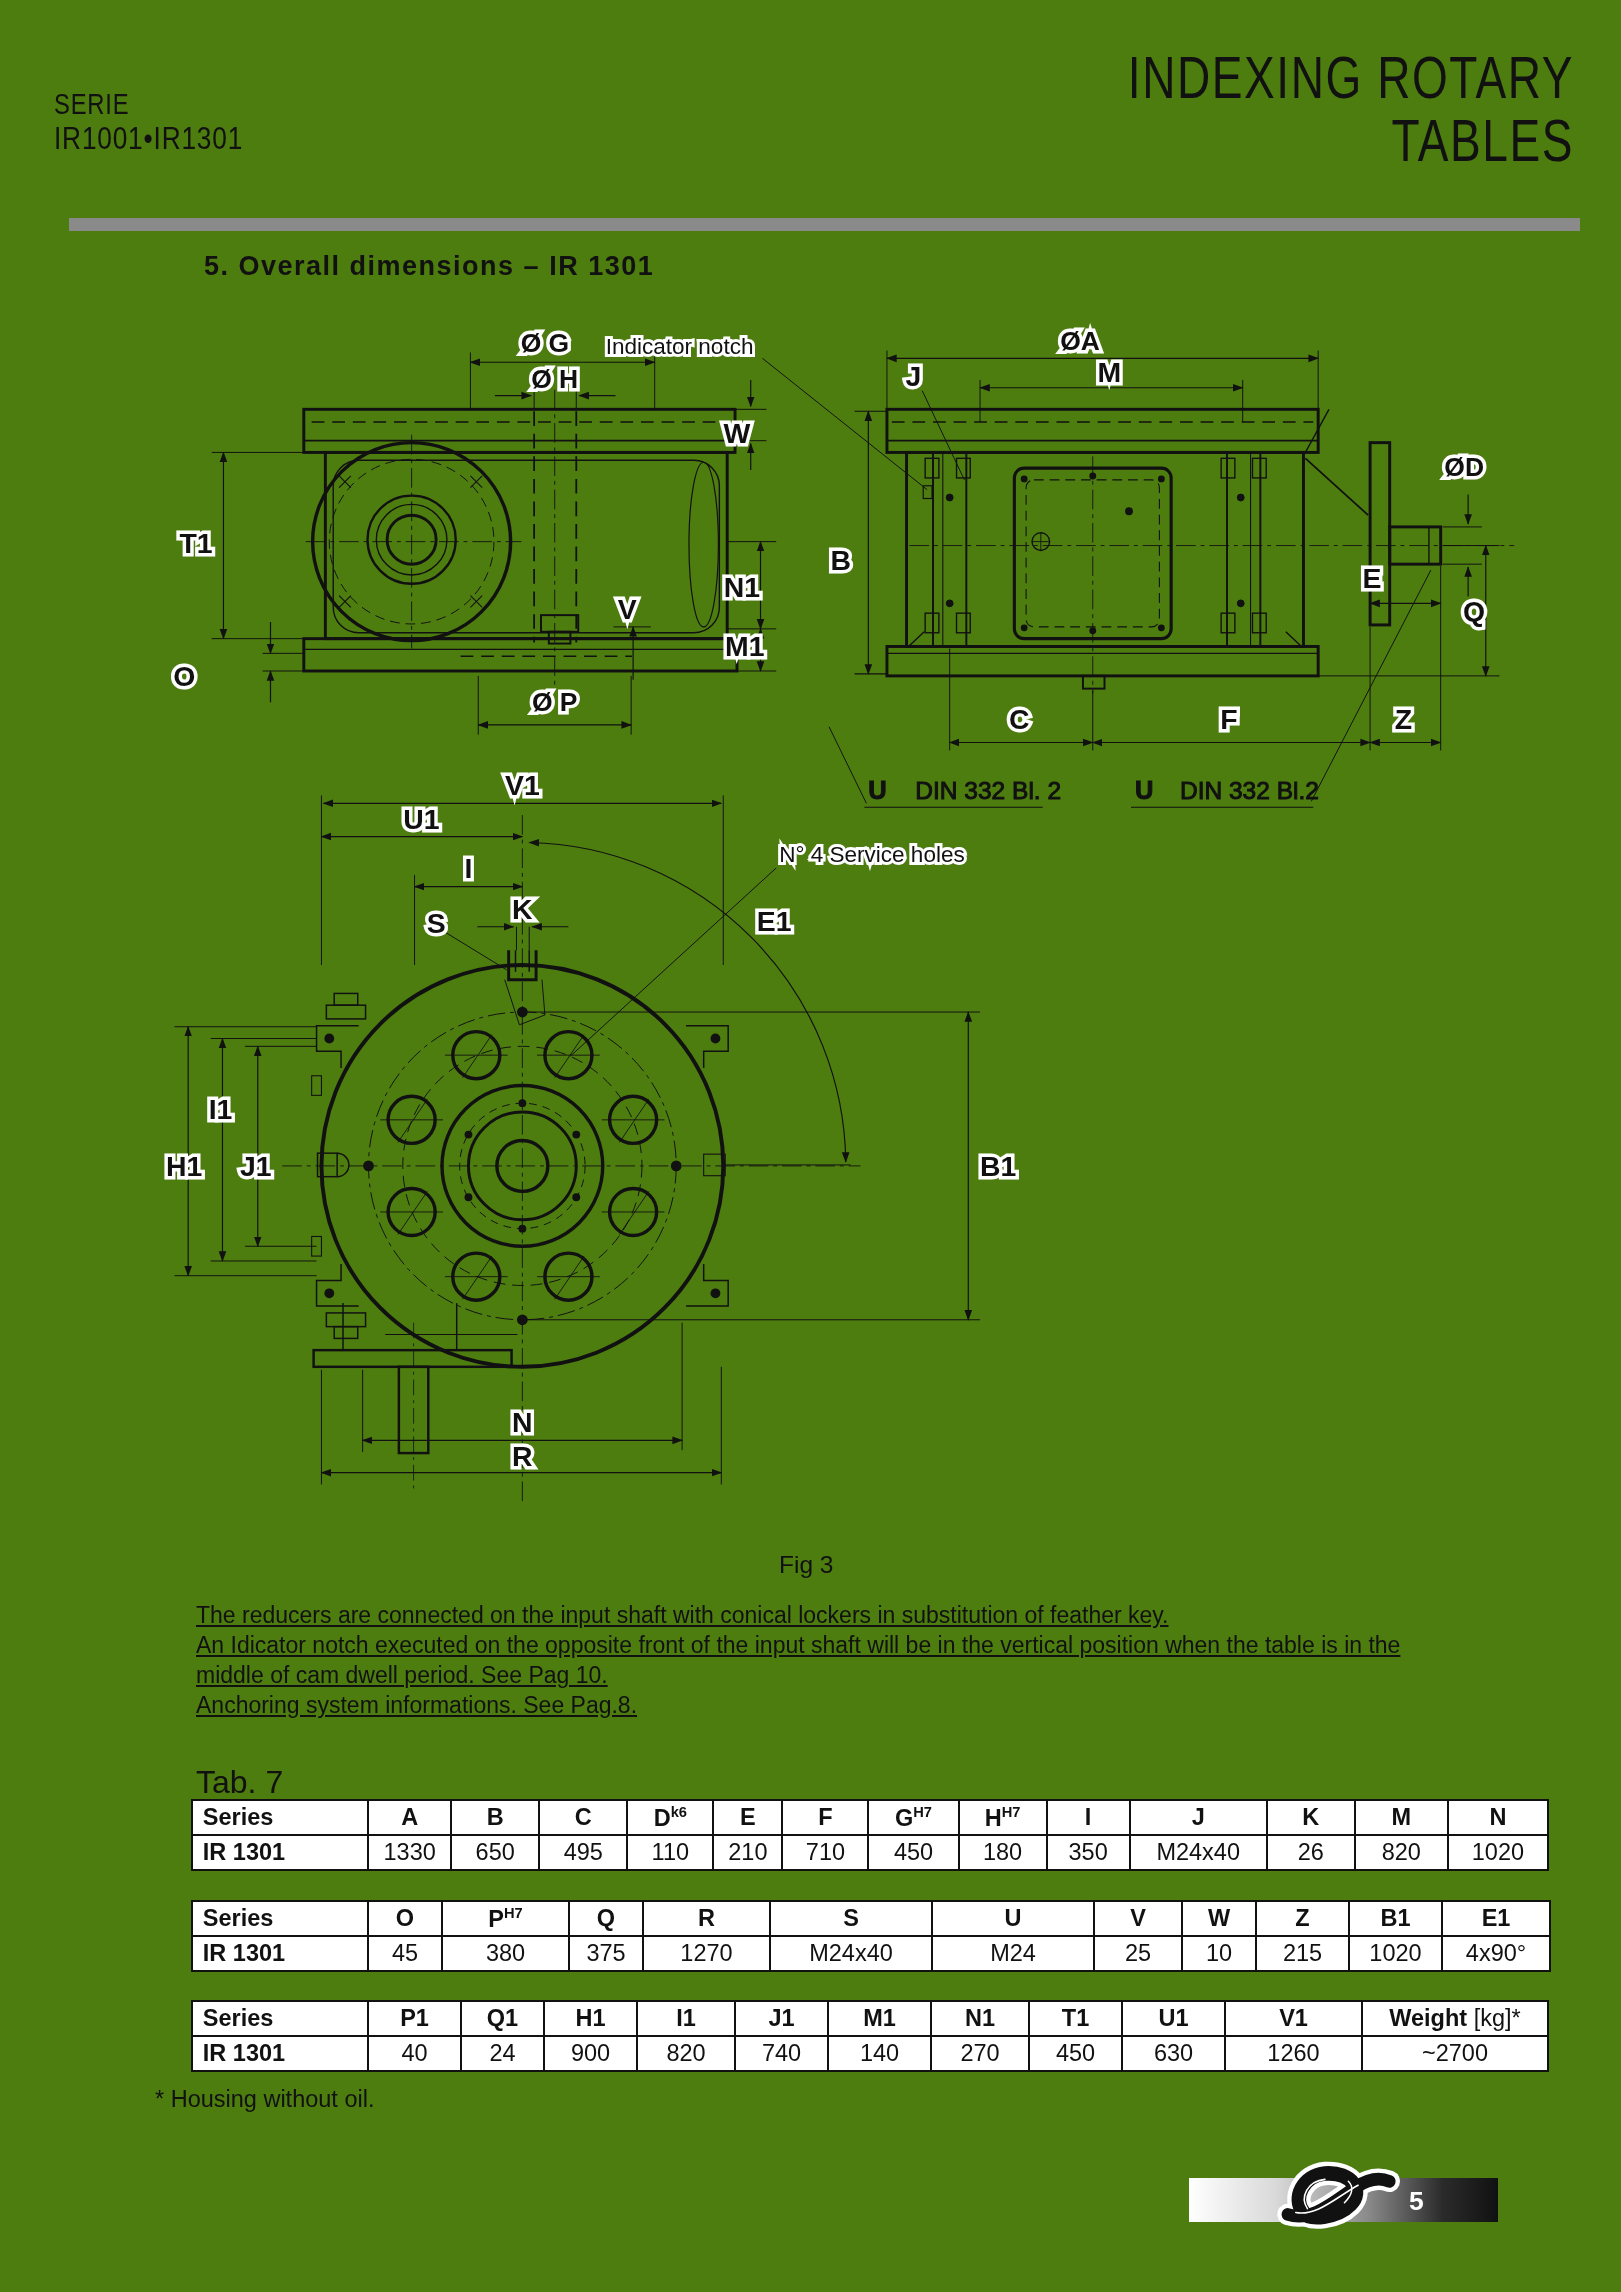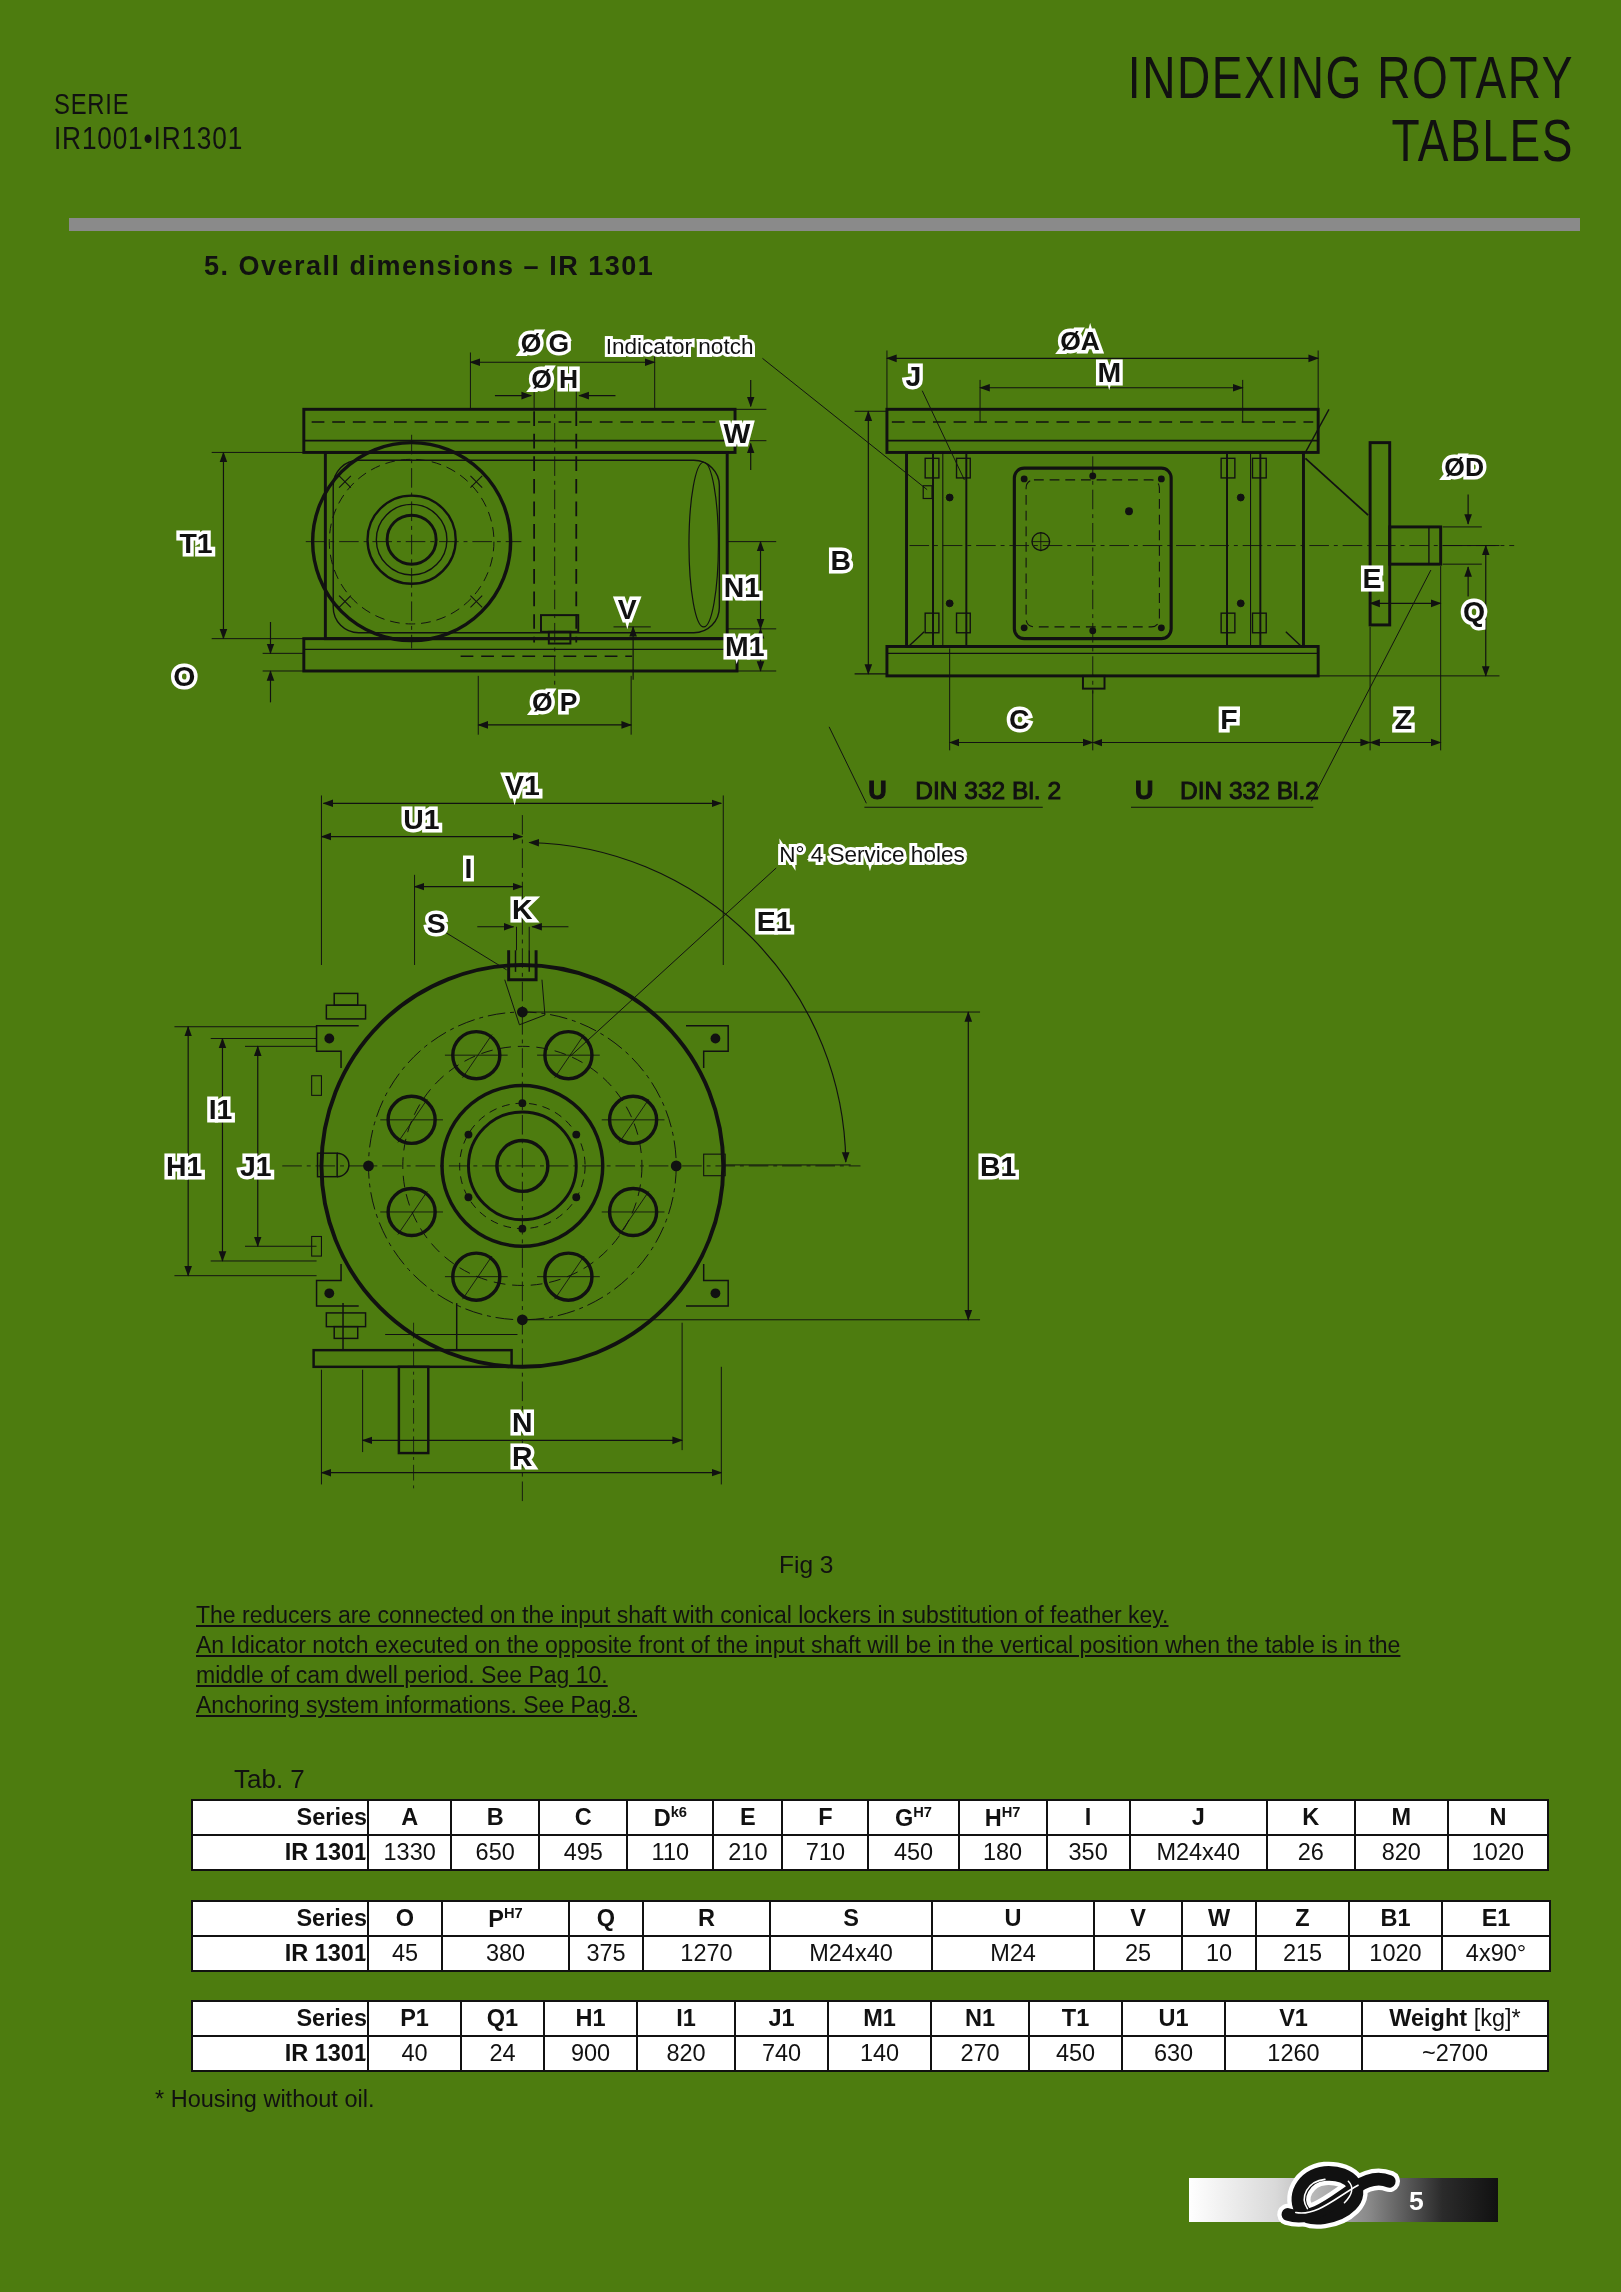--- a/index.html
+++ b/index.html
@@ -8,30 +8,30 @@
   .abs{position:absolute;}
   
   .serie{font-size:29px;letter-spacing:1px;transform:scaleX(.82);transform-origin:left top;}
   .models{font-size:32px;letter-spacing:1px;transform:scaleX(.82);transform-origin:left top;}
   .bigtitle{font-size:59px;font-weight:500;text-align:right;line-height:63px;letter-spacing:2px;
             transform:scaleX(.78);transform-origin:right top;white-space:nowrap;}
   .graybar{background:#8a8a8a;}
   .heading{font-size:27px;font-weight:bold;letter-spacing:1.5px;}
   
   .notes{font-size:23px;line-height:30px;white-space:nowrap;text-decoration:underline;}
-  .tabcap{font-size:26px;margin-left:38px;}
+  .tabcap{font-size:32px;}
   .footnote{font-size:23.5px;}
   .figcap{font-size:24.5px;}
   
   table.dim{border-collapse:collapse;table-layout:fixed;position:absolute;background:#fff;}
   table.dim td,table.dim th{border:2px solid #111;font-size:23.5px;text-align:center;
       padding:0;height:33px;overflow:hidden;white-space:nowrap;font-weight:normal;}
   table.dim th{font-weight:bold;}
   table.dim{border:2.9px solid #111;}
-  table.dim .ser{text-align:right;padding-left:9.8px;font-weight:bold;border-radius:15px;}
+  table.dim .ser{text-align:left;padding-left:9.8px;font-weight:bold;}
   table.dim sup{font-size:14.7px;font-weight:bold;}
   
   svg text{font-family:"Liberation Sans",sans-serif;fill:#111;}
   .dimlbl{font-size:29px;font-weight:bold;paint-order:stroke;stroke:#fff;stroke-width:7px;}
   .dimlbl2{font-size:27px;font-weight:bold;paint-order:stroke;stroke:#fff;stroke-width:7px;}
   .ann{font-size:23px;paint-order:stroke;stroke:#fff;stroke-width:6px;}
   .din{font-size:25px;}
   .dinU{font-size:26px;font-weight:bold;}
   
   .pgbar{background:linear-gradient(to right,#ffffff 0%,#d9d9d9 28%,#8a8a8a 58%,#2b2b2b 82%,#111 100%);}

